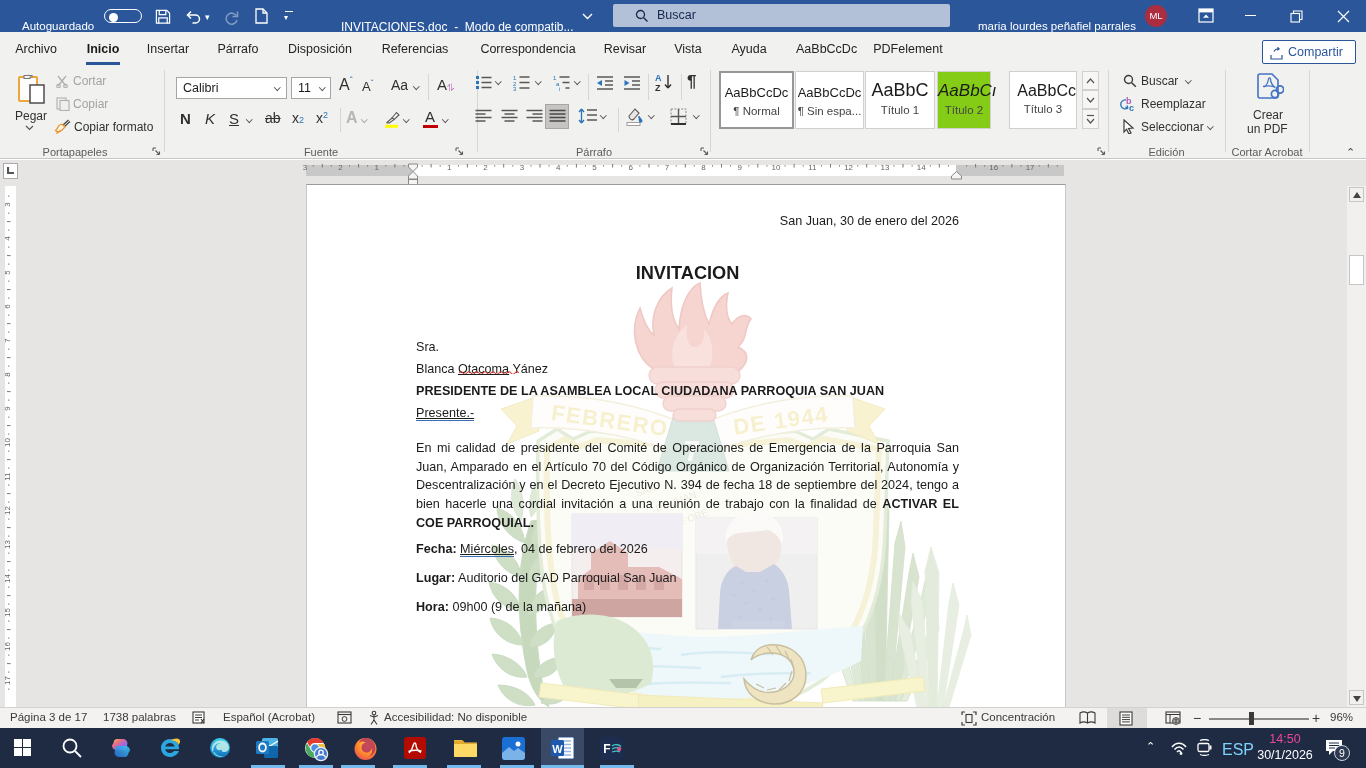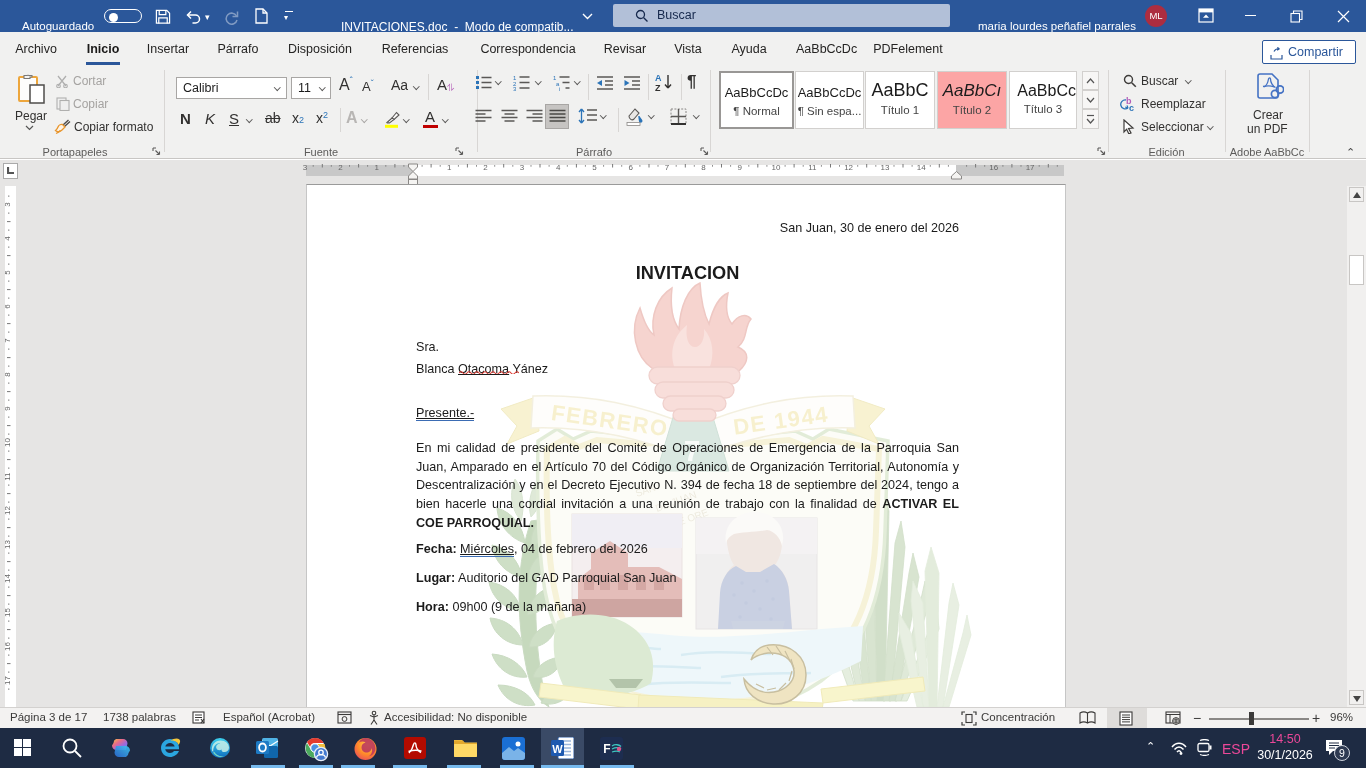--- a/index.html
+++ b/index.html
@@ -275,21 +275,21 @@
     <div style="text-align:center;font-size:11.5px;color:#444;margin-top:5px;">¶ Normal</div>
   </div>
   <div class="abs" style="left:795px;top:5px;width:69px;height:58px;background:#fff;border:1px solid #d2d0ce;">
     <div style="text-align:center;font-size:13px;color:#1b1b1b;margin-top:13px;">AaBbCcDc</div>
     <div style="text-align:center;font-size:11.5px;color:#444;margin-top:5px;">¶ Sin espa...</div>
   </div>
   <div class="abs" style="left:865px;top:5px;width:70px;height:58px;background:#fff;border:1px solid #d2d0ce;">
     <div style="text-align:center;font-size:18px;color:#1b1b1b;margin-top:8px;">AaBbC</div>
     <div style="text-align:center;font-size:11.5px;color:#444;margin-top:3px;">Título 1</div>
   </div>
-  <div class="abs" style="left:937px;top:5px;width:70px;height:58px;background:#fca5a5;border:1px solid #d2d0ce;">
+  <div class="abs" style="left:937px;top:5px;width:54px;height:58px;background:#84cc16;border:1px solid #d2d0ce;">
     <div style="text-align:center;font-size:17px;font-style:italic;color:#1b1b1b;margin-top:9px;">AaBbCı</div>
     <div style="text-align:center;font-size:11.5px;color:#444;margin-top:3px;">Título 2</div>
   </div>
   <div class="abs" style="left:1009px;top:5px;width:68px;height:58px;background:#fff;border:1px solid #d2d0ce;">
     <div style="text-align:right;font-size:16px;color:#1b1b1b;margin-top:10px;">AaBbCc</div>
     <div style="text-align:center;font-size:11.5px;color:#444;margin-top:3px;">Título 3</div>
   </div>
   <div class="abs" style="left:1082px;top:5px;width:17px;height:19px;border:1px solid #d2d0ce;background:#f7f6f5;"></div>
   <svg class="abs" style="left:1086px;top:12px;" width="9" height="6" viewBox="0 0 9 6">
       <path d="M1 5 L4.5 1 L8 5" fill="none" stroke="#555" stroke-width="1.2"></path>
@@ -329,21 +329,21 @@
 
   <svg class="abs" style="left:1256px;top:7px;" width="28" height="30" viewBox="0 0 28 30">
     <path d="M4 1 h12 l6 6 v16 a2 2 0 0 1 -2 2 h-16 a2 2 0 0 1 -2 -2 v-20 a2 2 0 0 1 2 -2 z" fill="none" stroke="#4472c4" stroke-width="1.6"></path>
     <path d="M8 14 c2 -1 4 -5 4.5 -8 c0.3 -1.5 2 -1.5 2 0 c0 3 2 7 5 8.5" fill="none" stroke="#4472c4" stroke-width="1.3"></path>
     <path d="M7 13.5 c4 -1 8 -1 11.5 0.5" fill="none" stroke="#4472c4" stroke-width="1.3"></path>
     <circle cx="19" cy="21" r="3.6" fill="none" stroke="#4472c4" stroke-width="1.7"></circle>
     <circle cx="24" cy="16.5" r="3.6" fill="none" stroke="#4472c4" stroke-width="1.7"></circle>
   </svg>
   <span class="abs ribtxt" style="left:1253px;top:42px;">Crear</span>
   <span class="abs ribtxt" style="left:1247px;top:56px;">un PDF</span>
-  <span class="glabel" style="left:1225px;width:84px;white-space:nowrap;">Adobe AaBbCc</span>
+  <span class="glabel" style="left:1225px;width:84px;white-space:nowrap;">Cortar Acrobat</span>
   <span class="abs" style="left:1346px;top:80px;font-size:11px;color:#444;">⌃</span>
 </div>
 <div id="docarea">
 
   <div class="abs" style="left:3px;top:3px;width:15px;height:16px;background:#fff;border:1px solid #aaa;"></div>
   <svg class="abs" style="left:7px;top:7px;" width="8" height="8" viewBox="0 0 8 8">
       <path d="M1 0 v6 h6" stroke="#555" stroke-width="2.2" fill="none"></path>
     </svg>
 
   <div class="abs" style="left:5px;top:26px;width:11px;height:521px;background:#fff;"></div>
@@ -615,23 +615,23 @@
     <path d="M213 133 L196 190 L268 190 L251 133 Z" fill="#b9d4c6" stroke="#a5c6b5" stroke-width="1"></path>
     <text x="231" y="180" font-size="30" fill="#f4f8f5" font-family="Liberation Sans" font-weight="bold" text-anchor="middle">7</text>
     <path d="M192 88 C174 76 168 48 179 27 C183 41 187 50 193 54 C189 36 196 16 211 7 C209 25 212 40 218 48 C219 26 227 7 239 2 C240 20 243 33 248 43 C252 27 259 15 267 12 C264 27 266 37 271 43 C277 34 285 32 290 38 C283 46 287 58 277 66 C289 71 288 81 278 90 L192 90 Z" fill="#eeaea5" stroke="#e0968d" stroke-width="1.5"></path>
     <path d="M214 88 C208 72 212 55 226 44 C224 58 228 66 234 66 C240 66 244 58 243 48 C252 58 254 74 248 88 Z" fill="#f5c8c1"></path>
     <rect x="188" y="86" width="91" height="17" rx="8.5" fill="#f3c0b9" stroke="#e2a79f" stroke-width="1.3"></rect>
     <rect x="194" y="101" width="79" height="16" rx="8" fill="#f3c0b9" stroke="#e2a79f" stroke-width="1.3"></rect>
     <rect x="202" y="115" width="63" height="15" rx="7.5" fill="#f3c0b9" stroke="#e2a79f" stroke-width="1.3"></rect>
     <rect x="212" y="128" width="43" height="12" rx="6" fill="#f3c0b9" stroke="#e2a79f" stroke-width="1.3"></rect>
   </g>
 </svg>
-  <div class="doctext" style="left:109px;top:36px;width:543px;text-align:right;">San Juan, 30 de enero del 2026</div>
+  <div class="doctext" style="left:109px;top:29px;width:543px;text-align:right;">San Juan, 30 de enero del 2026</div>
   <div class="doctext" style="left:109px;top:78px;width:543px;text-align:center;font-weight:bold;font-size:18.2px;line-height:20px;">INVITACION</div>
-  <div class="doctext" style="left:109px;top:151px;line-height:22px;">Sra.<br>Blanca <span class="sq-red" style="text-decoration:underline;">Otacoma</span> Yánez<br><br><span class="dbl-blue" style="text-decoration:underline;">Presente.-</span></div>
+  <div class="doctext" style="left:109px;top:151px;line-height:22px;">Sra.<br>Blanca <span class="sq-red" style="text-decoration:underline;">Otacoma</span> Yánez<br><b>PRESIDENTE DE LA ASAMBLEA LOCAL CIUDADANA PARROQUIA SAN JUAN</b><br><span class="dbl-blue" style="text-decoration:underline;">Presente.-</span></div>
   <svg class="abs" style="left:152px;top:185px;" width="60" height="4" viewBox="0 0 60 4">
         <path d="M0 3 Q2 0.5 4 3 T8 3 T12 3 T16 3 T20 3 T24 3 T28 3 T32 3 T36 3 T40 3 T44 3 T48 3 T52 3 T56 3 T60 3" fill="none" stroke="#dd3b33" stroke-width="1.1"></path>
       </svg>
   <div class="doctext" style="left:109px;top:254px;width:543px;line-height:18.7px;">
     <div class="jline" style="word-spacing:2.03px;">En mi calidad de presidente del Comité de Operaciones de Emergencia de la Parroquia San</div>
     <div class="jline" style="word-spacing:0.91px;">Juan, Amparado en el Artículo 70 del Código Orgánico de Organización Territorial, Autonomía y</div>
     <div class="jline" style="word-spacing:0.42px;">Descentralización y en el Decreto Ejecutivo N. 394 de fecha 18 de septiembre del 2024, tengo a</div>
     <div class="jline" style="word-spacing:2.0px;">bien hacerle una cordial invitación a una reunión de trabajo con la finalidad de <b>ACTIVAR EL</b></div>
     <div><b>COE PARROQUIAL.</b></div>
   </div>
@@ -821,21 +821,21 @@
   <span class="abs" style="left:1146px;top:12px;color:#fff;font-size:11px;">⌃</span>
   <svg class="abs" style="left:1170px;top:12px;" width="18" height="16" viewBox="0 0 18 16">
     <path d="M2 7 C6 2 12 2 16 7 M4.5 9.5 C7.5 6 10.5 6 13.5 9.5 M7 12 C8.5 10.3 9.5 10.3 11 12" fill="none" stroke="#fff" stroke-width="1.5"></path>
     <circle cx="11" cy="13.5" r="1.4" fill="#fff"></circle>
   </svg>
   <svg class="abs" style="left:1196px;top:11px;" width="17" height="17" viewBox="0 0 17 17">
     <path d="M4 1.5 C6.5 0.5 10.5 0.5 13 1.5 M4 15.5 C6.5 16.5 10.5 16.5 13 15.5" fill="none" stroke="#fff" stroke-width="1.3"></path>
     <rect x="2" y="4.5" width="11" height="8" rx="1.5" fill="none" stroke="#fff" stroke-width="1.3"></rect>
     <rect x="13.5" y="6.5" width="2" height="4" fill="#fff"></rect>
   </svg>
-  <span class="abs" style="left:1222px;top:13px;color:#ec4899;font-size:14px;">ESP</span>
+  <span class="abs" style="left:1222px;top:13px;color:#7dd3fc;font-size:16px;">ESP</span>
   <span class="abs" style="left:1255px;top:4px;width:60px;text-align:center;color:#ec4899;font-size:12.5px;">14:50</span>
   <span class="abs" style="left:1251px;top:20px;width:68px;text-align:center;color:#fff;font-size:12.5px;">30/1/2026</span>
   <svg class="abs" style="left:1325px;top:11px;" width="18" height="17" viewBox="0 0 18 17">
     <path d="M1 1 h16 v11 h-9 l-4 4 v-4 h-3 z" fill="#fff"></path>
     <path d="M4 4 h10 M4 6.5 h10 M4 9 h6" stroke="#1e2b43" stroke-width="1"></path>
   </svg>
   <circle class="abs">
   <div class="abs" style="left:1334px;top:17px;width:16px;height:16px;border-radius:50%;background:#2e3a52;border:1px solid #cfd4dd;color:#fff;font-size:10.5px;text-align:center;line-height:15px;">9</div>
 </circle>
   </div>

